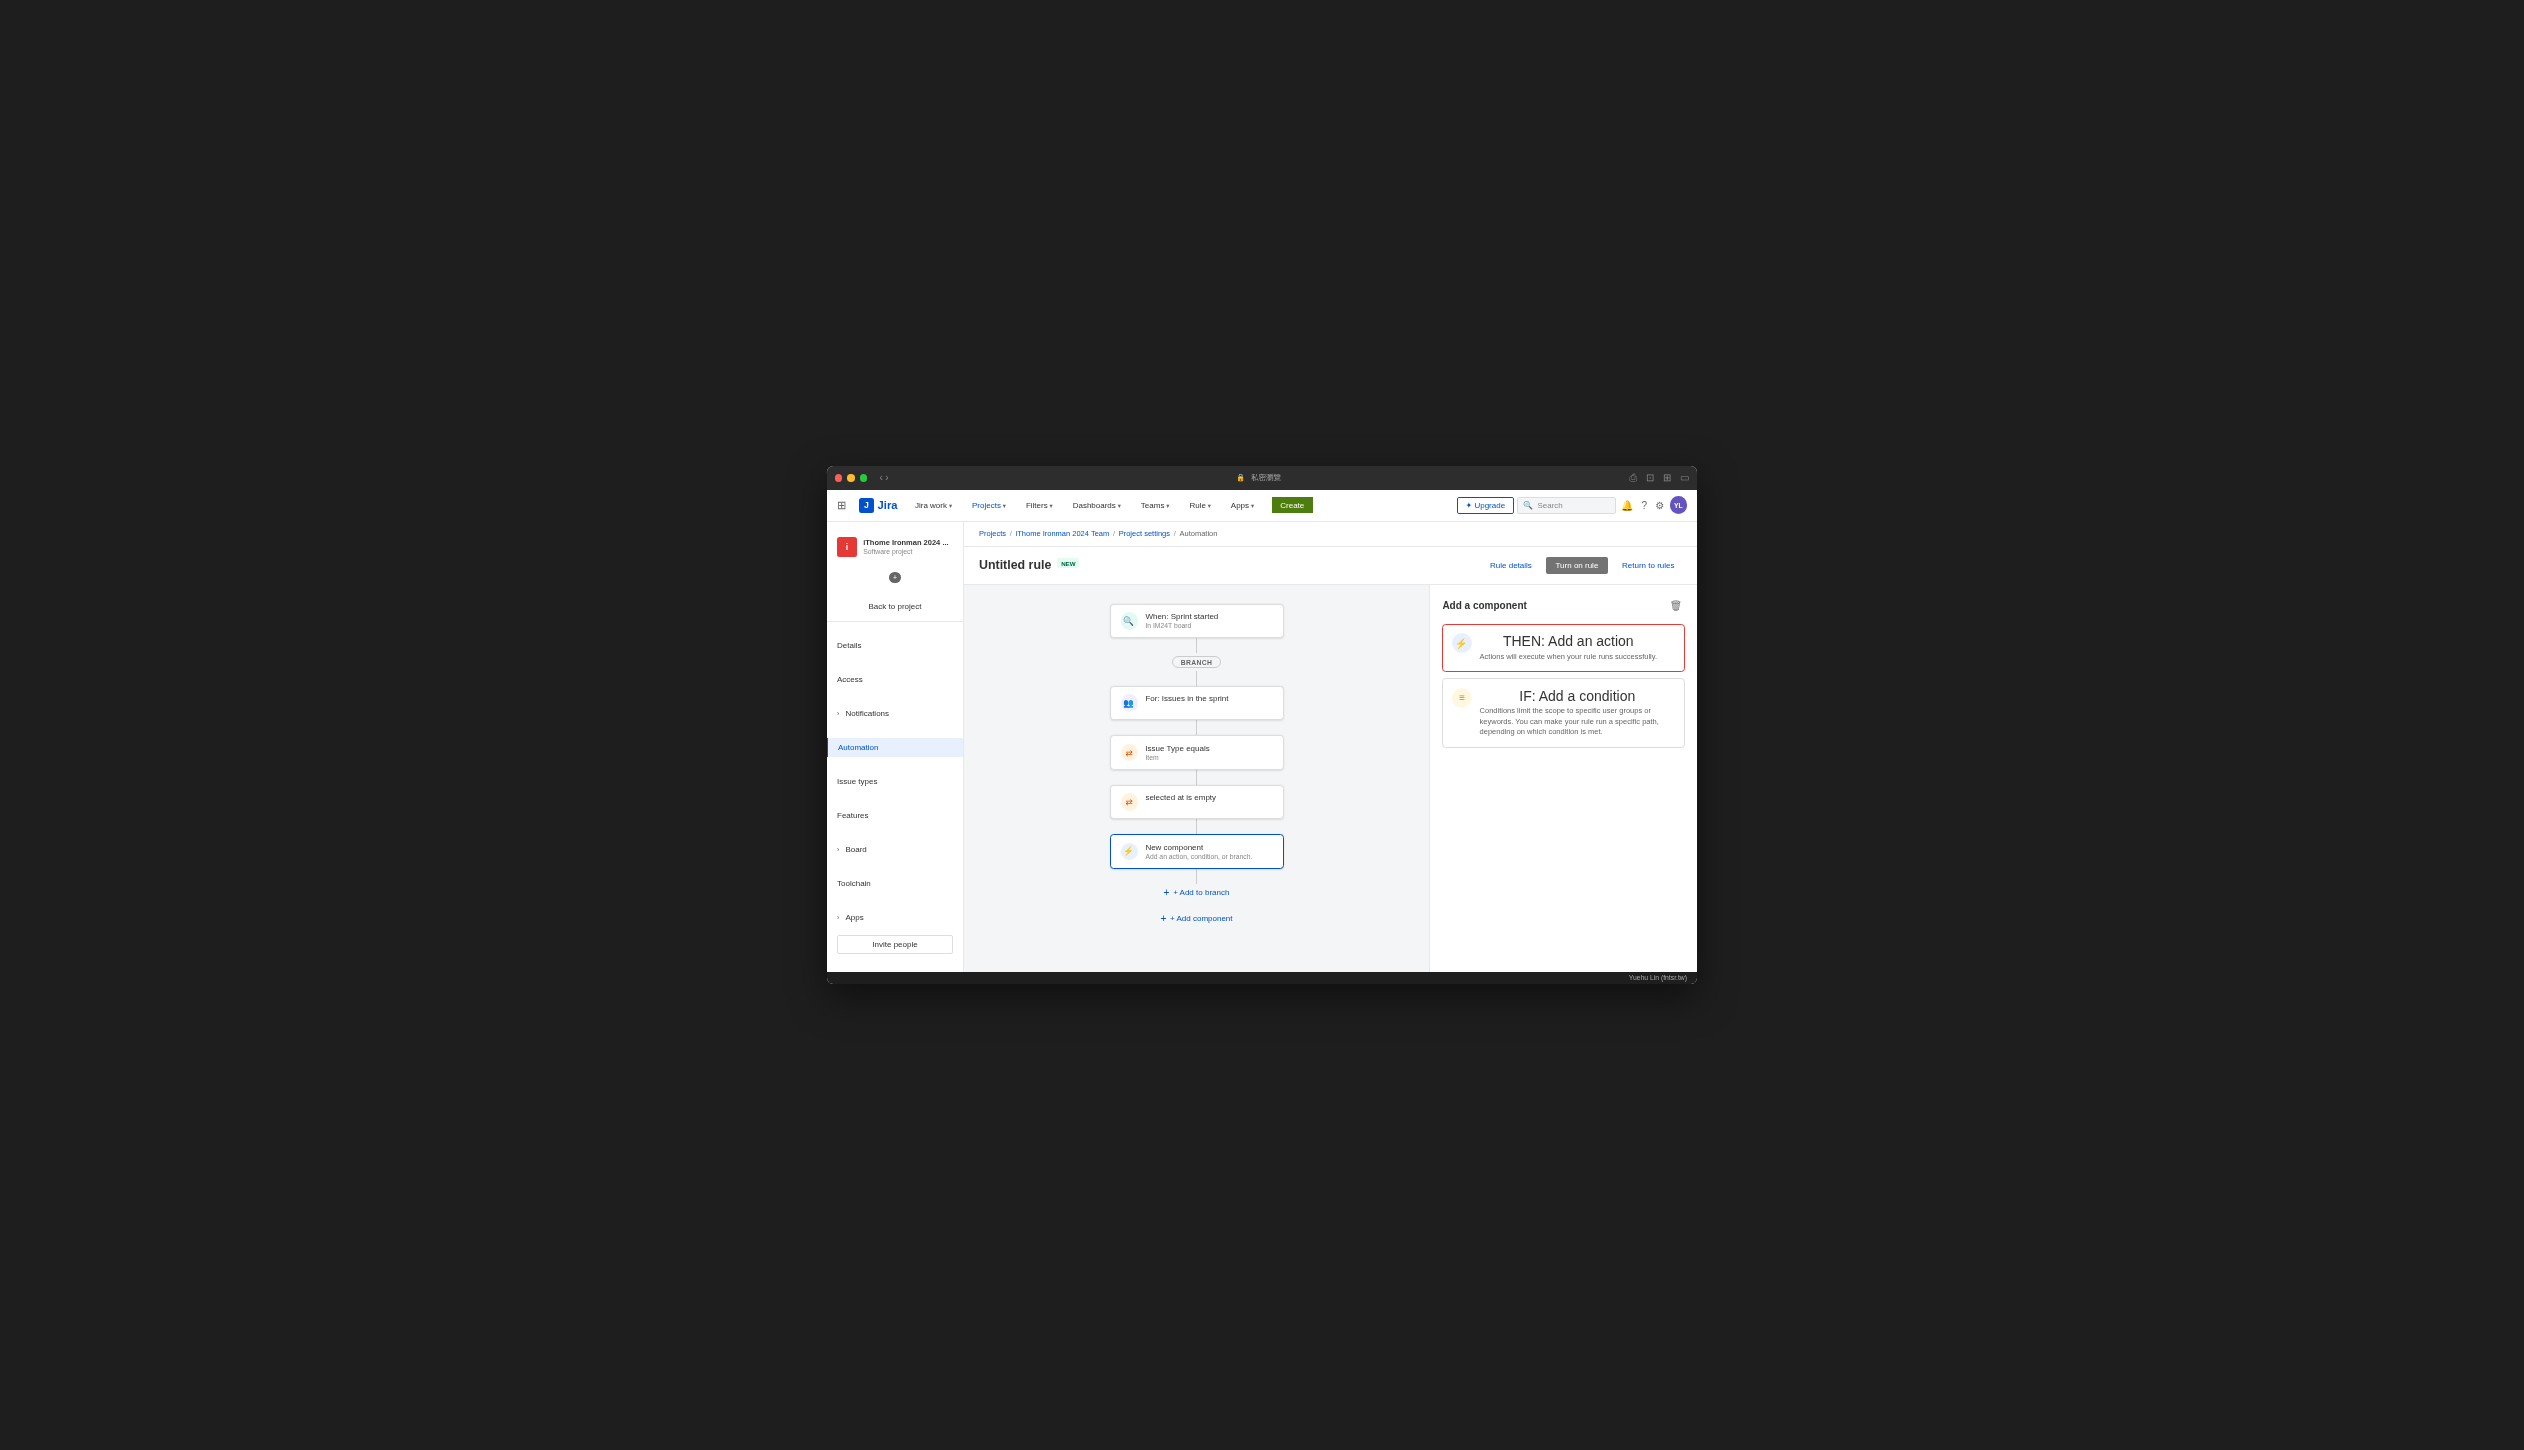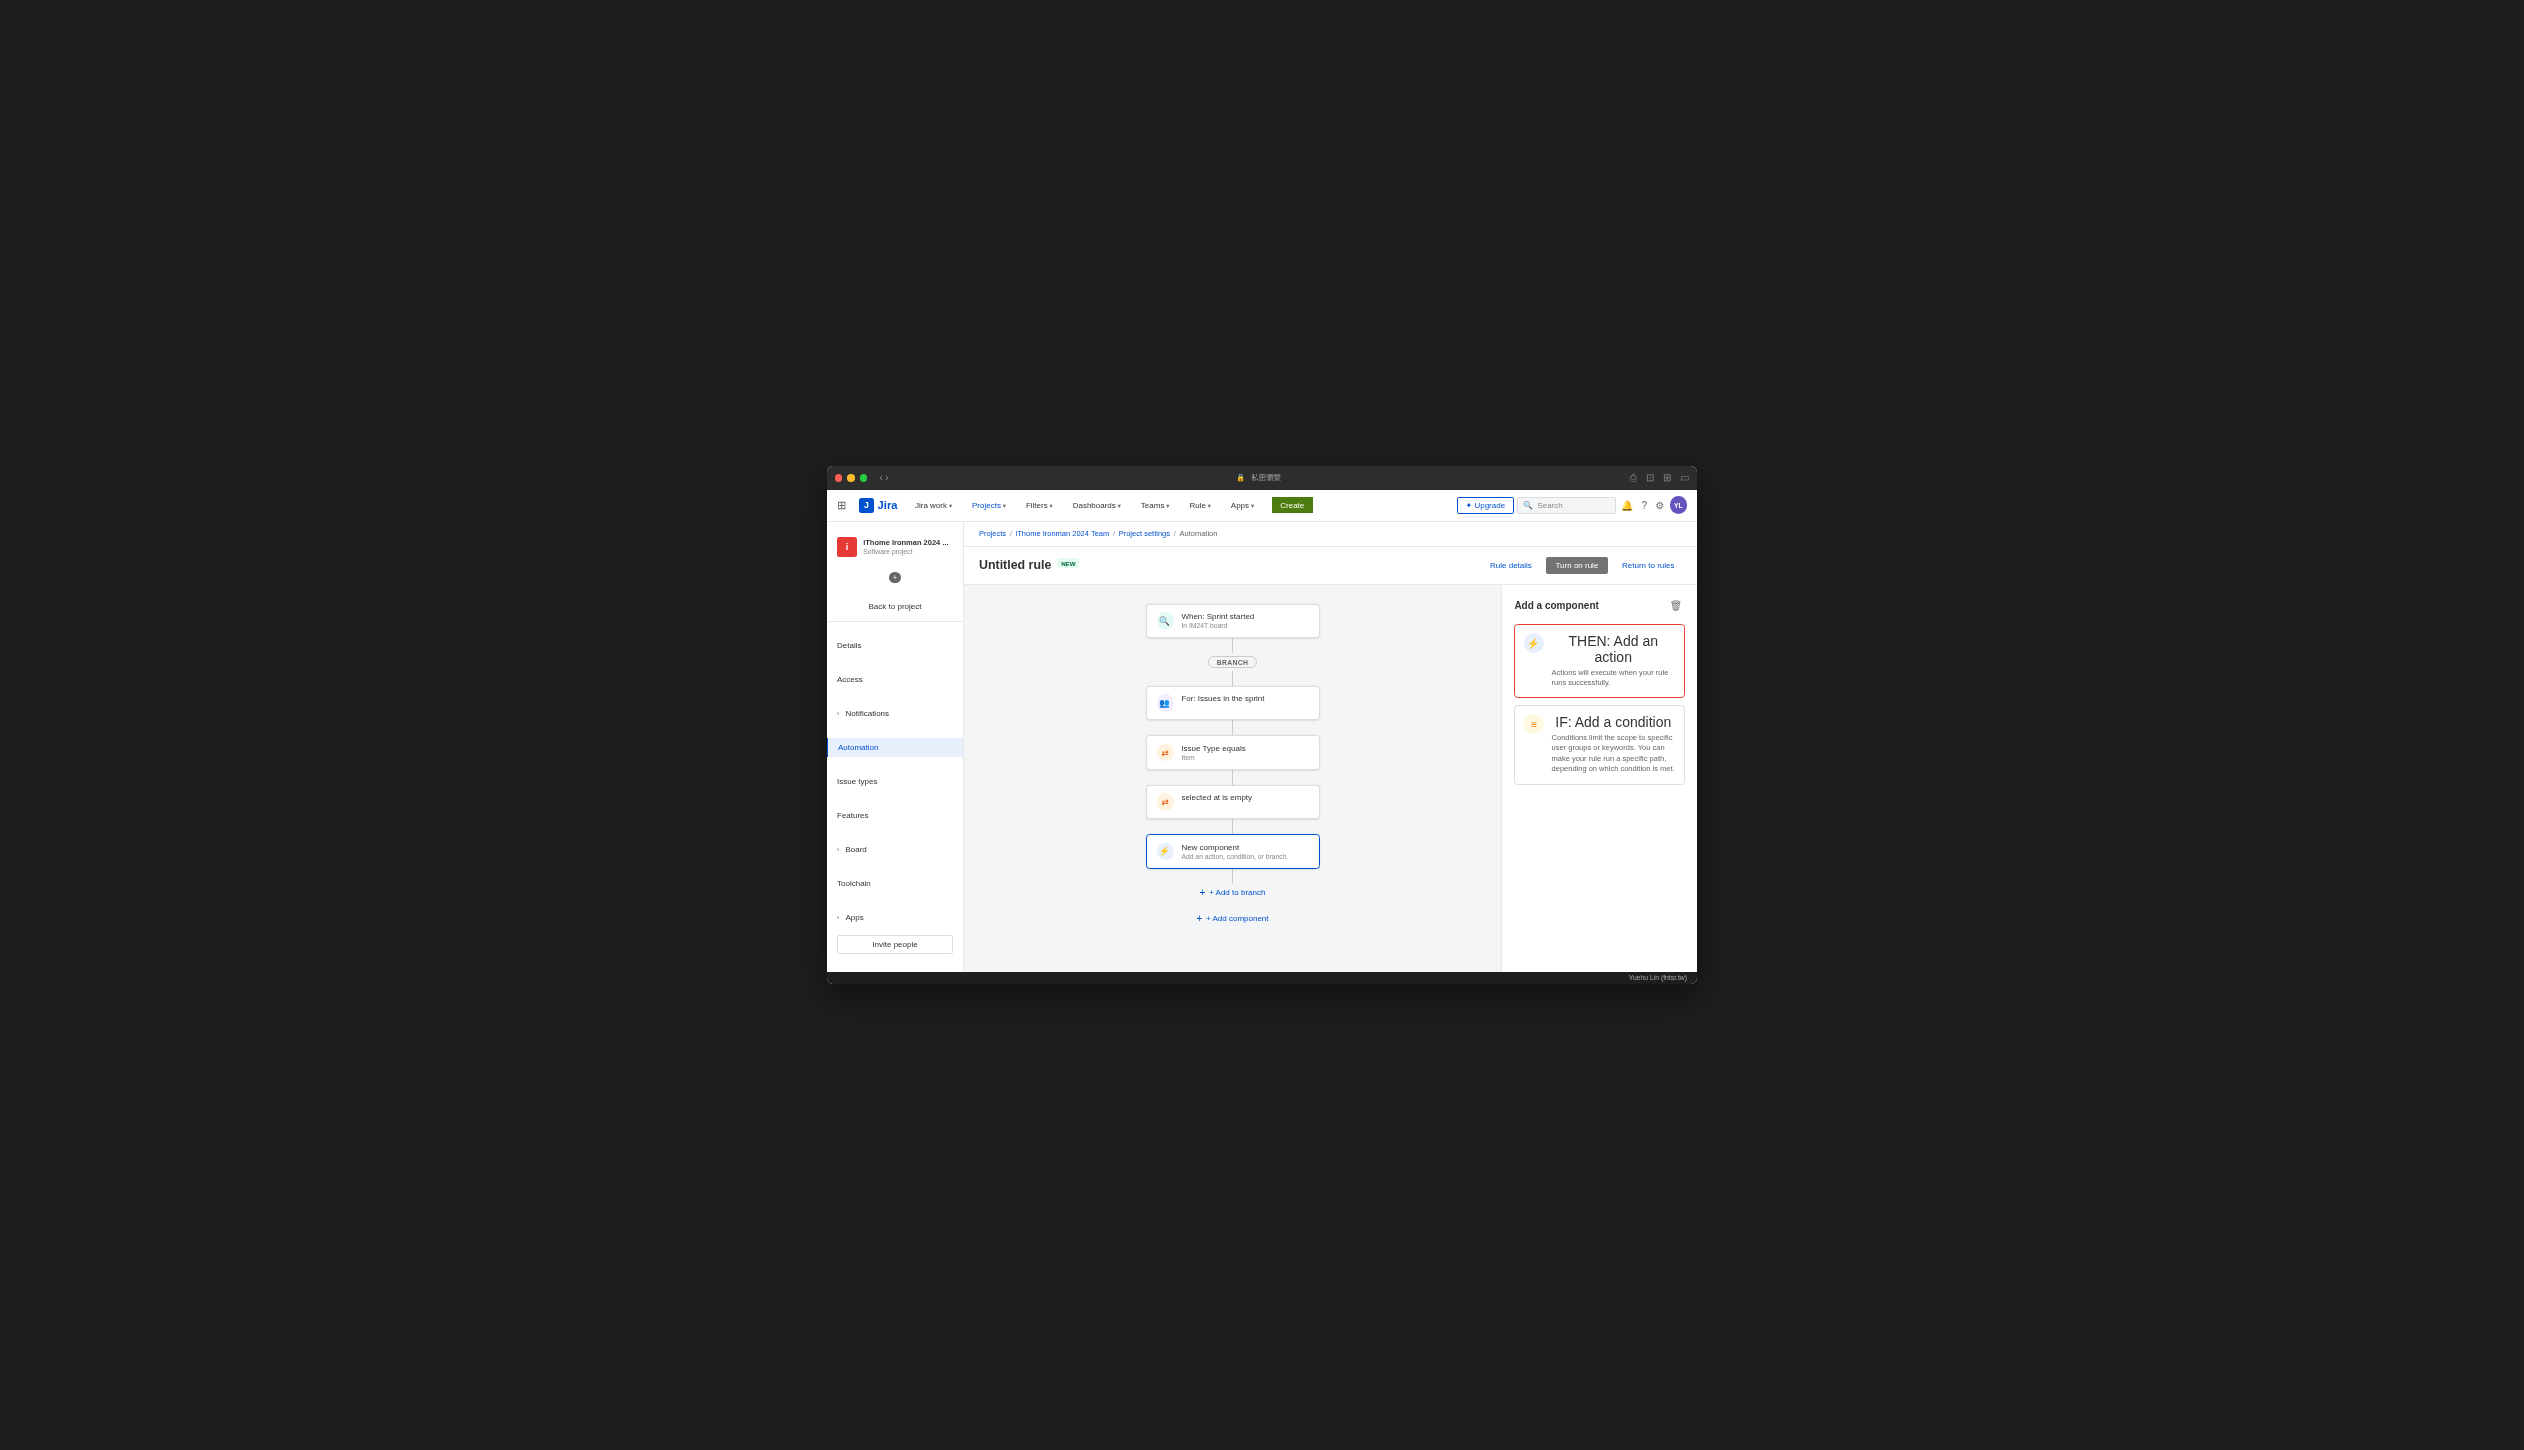--- a/index.html
+++ b/index.html
@@ -414,21 +414,21 @@
       font-size: 8px;
       color: #0052cc;
       cursor: pointer;
       padding: 3.7px 7.5px;
       border-radius: 1.9px;
     }
     .add-btn-icon { font-size: 10px; font-weight: 300; }
 
     
     .component-panel {
-      width: 196px;
+      width: 268px;
       background: white;
       border-left: 0.6px solid #e8e8e8;
       padding: 12.4px;
       flex-shrink: 0;
       overflow-y: auto;
     }
     .panel-header {
       display: flex;
       align-items: center;
       justify-content: space-between;

